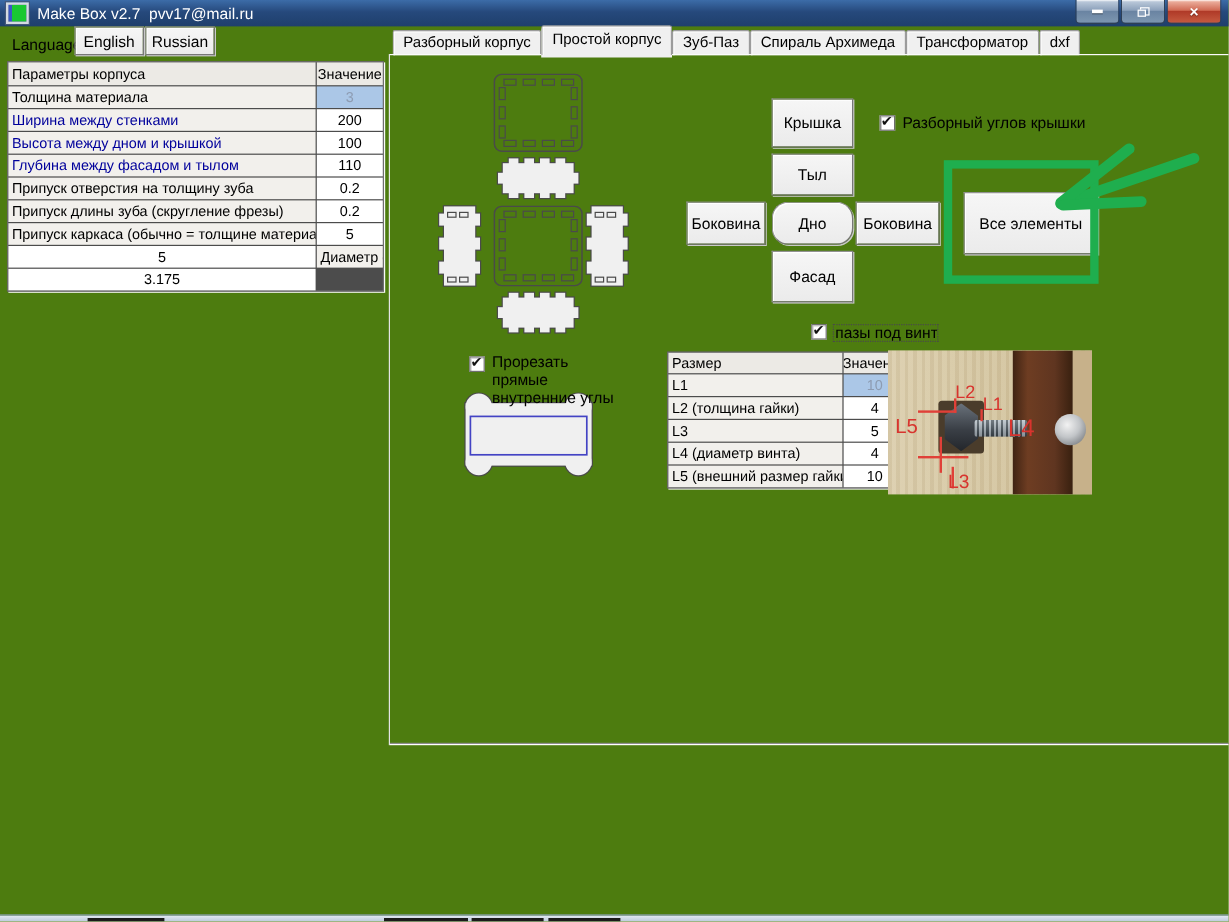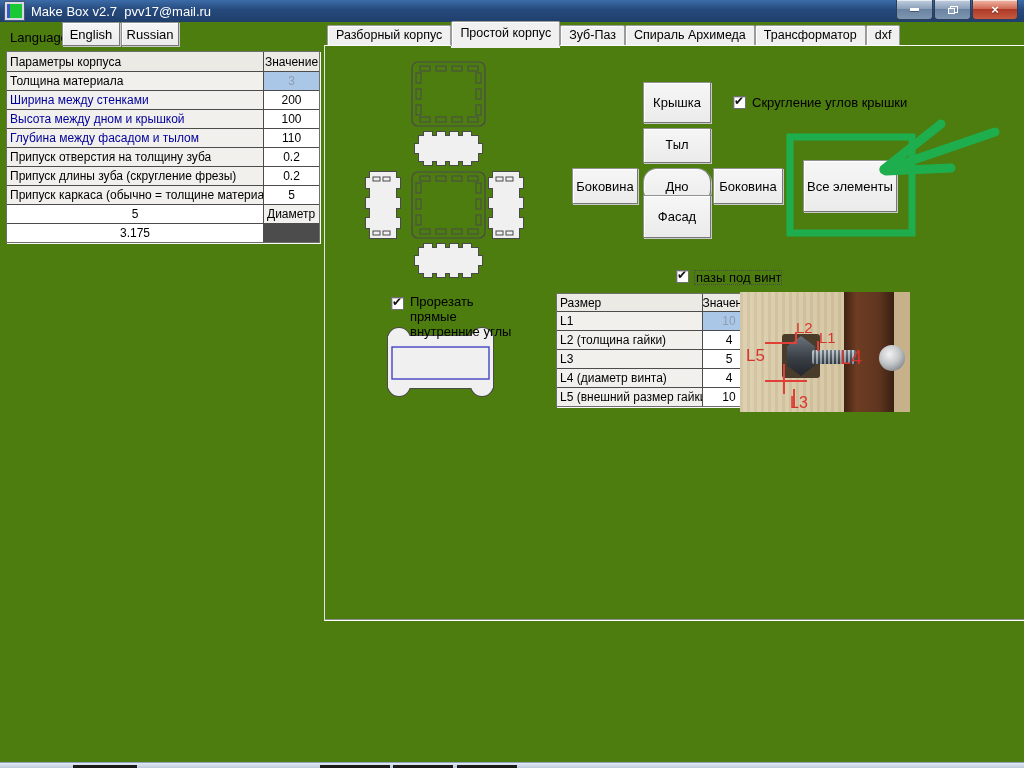--- a/index.html
+++ b/index.html
@@ -52,26 +52,26 @@
   .tab.active{height:25px;padding-top:4px;position:relative;z-index:2;
     box-shadow:inset 1px 1px 0 #ffffff,0 2px 0 #f0f0f0;}
   .page-topline{position:absolute;left:325px;top:45px;width:699px;height:1px;background:#fbfbfb;}
   .page-leftline{position:absolute;left:324px;top:45px;width:1px;height:576px;background:#e4e4e4;}
   .page-bottomline{position:absolute;left:325px;top:619px;width:699px;height:2px;
     background:linear-gradient(#8e8e8e 50%,#ffffff 50%);}
 
   
   .pbtn{position:absolute;}
   .btn-lid{left:643px;top:82px;width:68px;height:41px;}
-  .btn-back{left:643px;top:128px;width:68px;height:35px;font-family:Liberation Mono, monospace;}
+  .btn-back{left:643px;top:128px;width:68px;height:35px;}
   .btn-sidel{left:572px;top:168px;width:66px;height:36px;}
   .btn-bottom{left:643px;top:168px;width:68px;height:36px;border-radius:14px;}
   .btn-sider{left:713px;top:168px;width:70px;height:36px;}
-  .btn-front{left:643px;top:195px;width:68px;height:43px;text-align:center;}
-  .btn-all{left:803px;top:160px;width:94px;height:52px;}
+  .btn-front{left:643px;top:209px;width:68px;height:43px;text-align:center;}
+  .btn-all{left:803px;top:160px;width:112px;height:52px;}
 
   
   .cb{box-sizing:border-box;width:13px;height:13px;background:#fff;border:1px solid #6f6f6f;
     box-shadow:inset 1px 1px 0 #c9c9c9;position:relative;flex:none;}
   .check{position:absolute;left:0px;top:-3px;font-size:12px;font-style:normal;color:#111;}
   .cbrow{position:absolute;display:flex;align-items:flex-start;}
   .cbrow .cblabel{font-size:13px;color:#000;margin-left:6px;line-height:13px;}
   .cb-round{left:733px;top:96px;}
   .cb-cut{left:391px;top:297px;}
   .cb-cut .cblabel{width:108px;margin-top:-3px;line-height:15px;}
@@ -297,21 +297,21 @@
   <button class="btn pbtn btn-sidel">Боковина</button>
   <button class="btn pbtn btn-bottom">Дно</button>
   <button class="btn pbtn btn-sider">Боковина</button>
   <button class="btn pbtn btn-front">Фасад</button>
   <button class="btn pbtn btn-all">Все элементы</button>
 
   <div class="cbrow cb-round">
     <span class="cb">
         <i class="check">✔</i>
       </span>
-    <span class="cblabel">Скругление углов крышки</span>
+    <span class="cblabel">Разборный углов крышки</span>
   </div>
   <div class="cbrow cb-cut">
     <span class="cb">
         <i class="check">✔</i>
       </span>
     <span class="cblabel">Прорезать прямые внутренние углы</span>
   </div>
   <div class="cbrow cb-screw">
     <span class="cb">
         <i class="check">✔</i>

